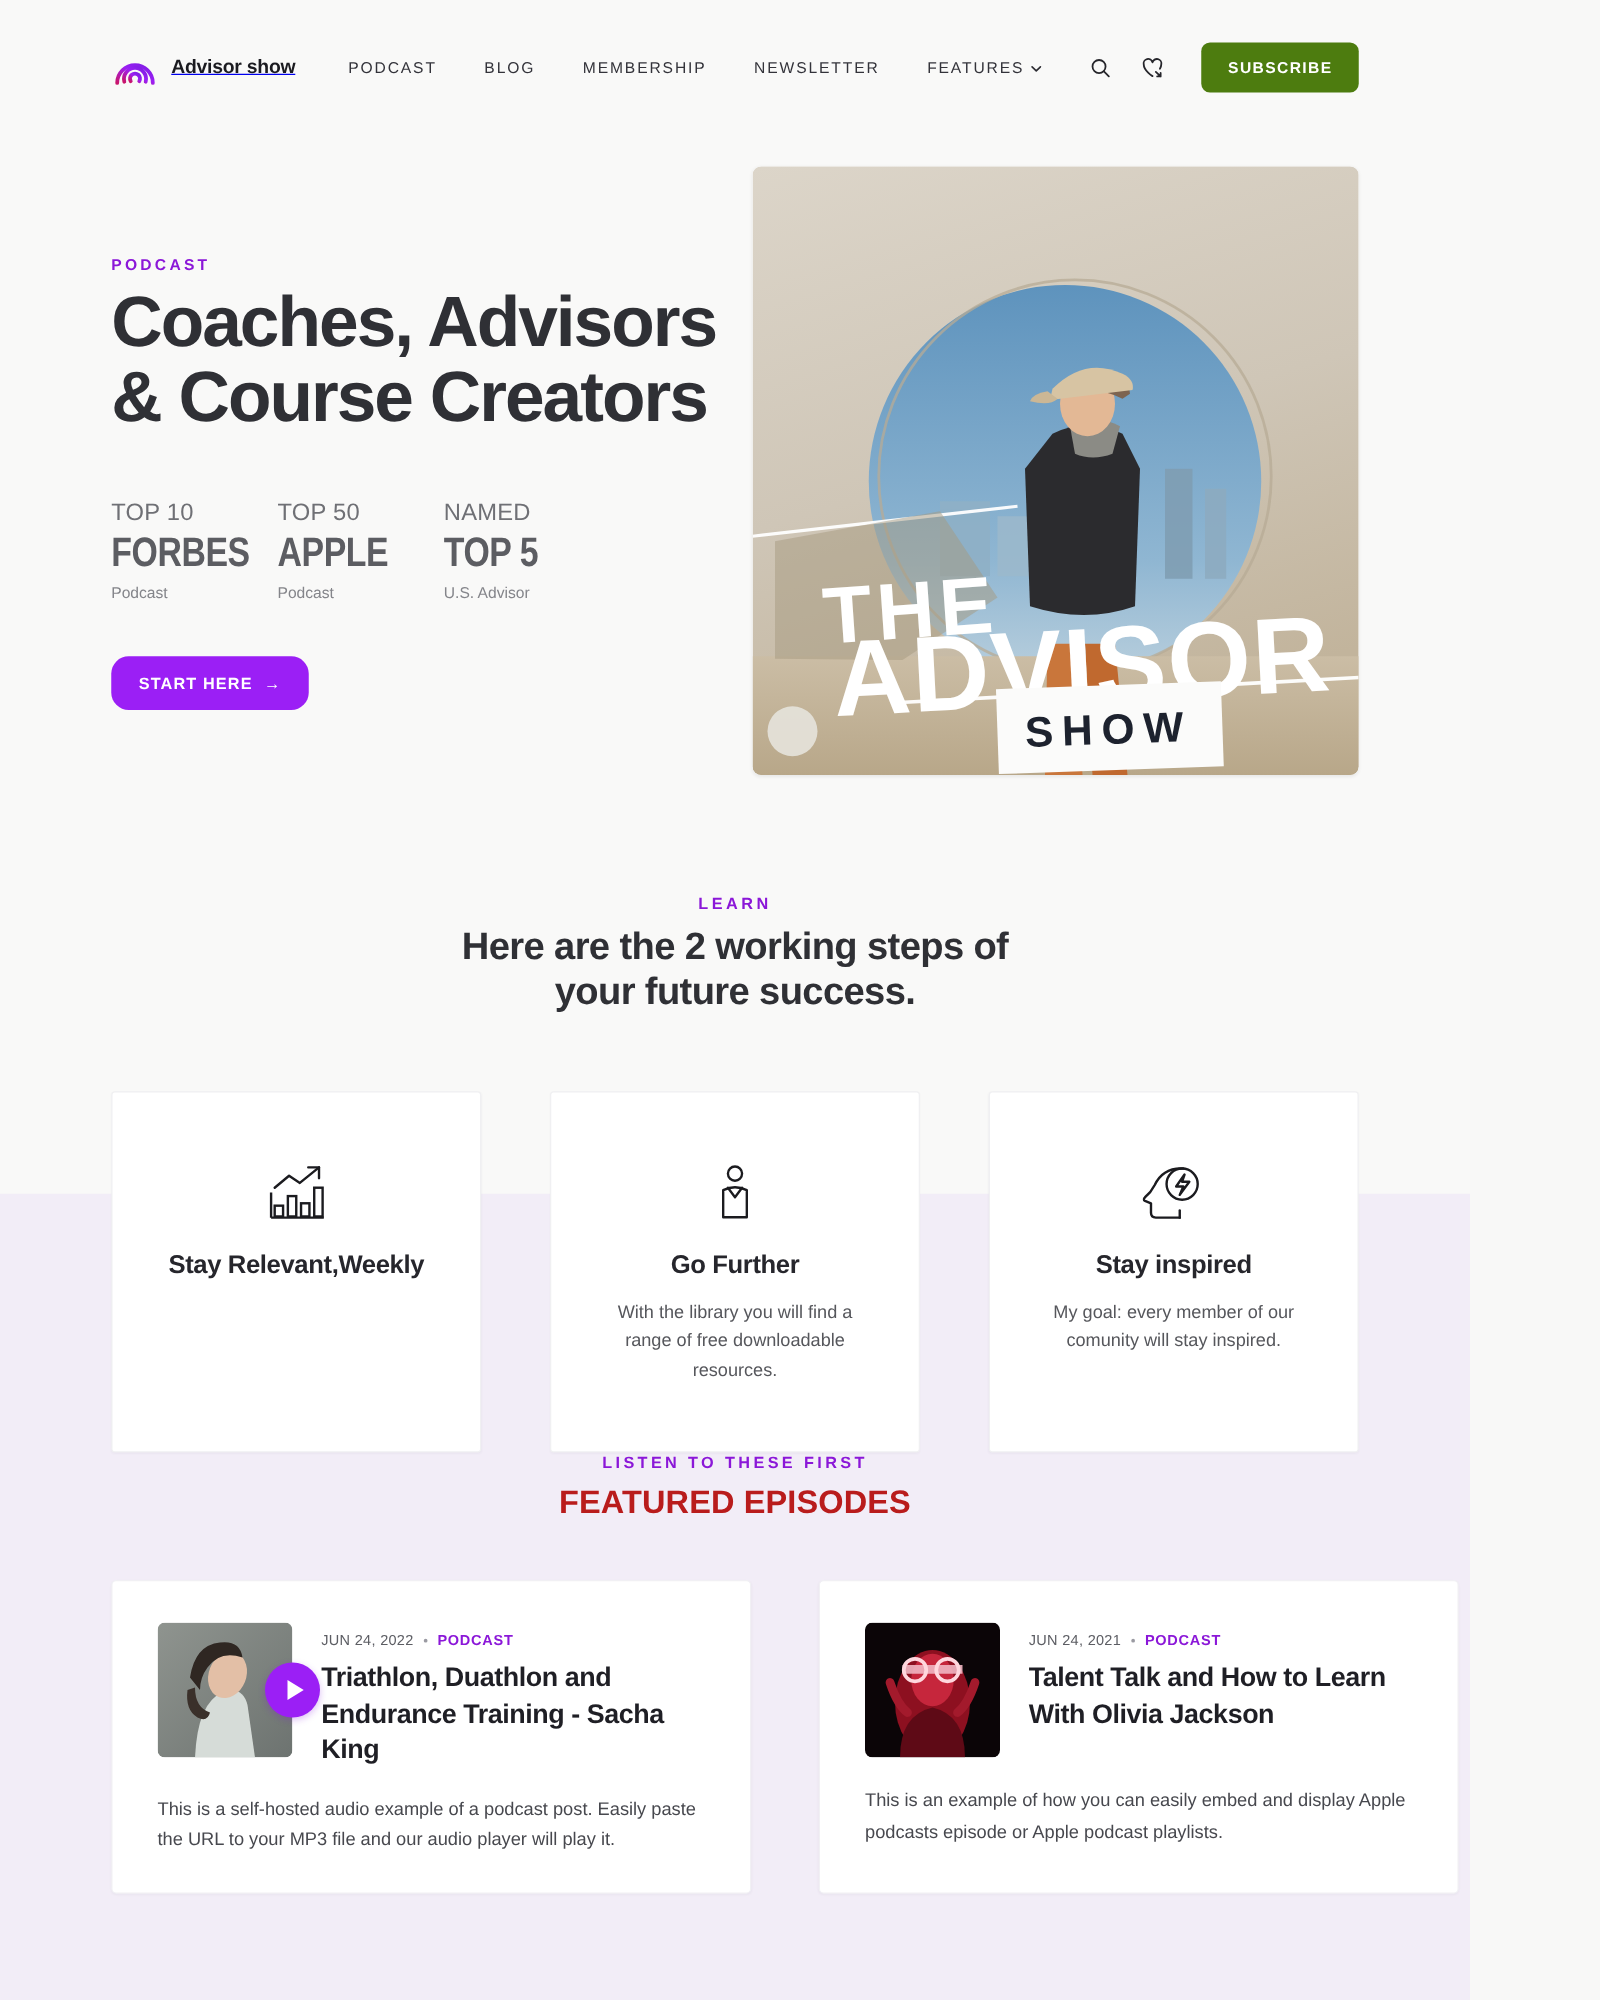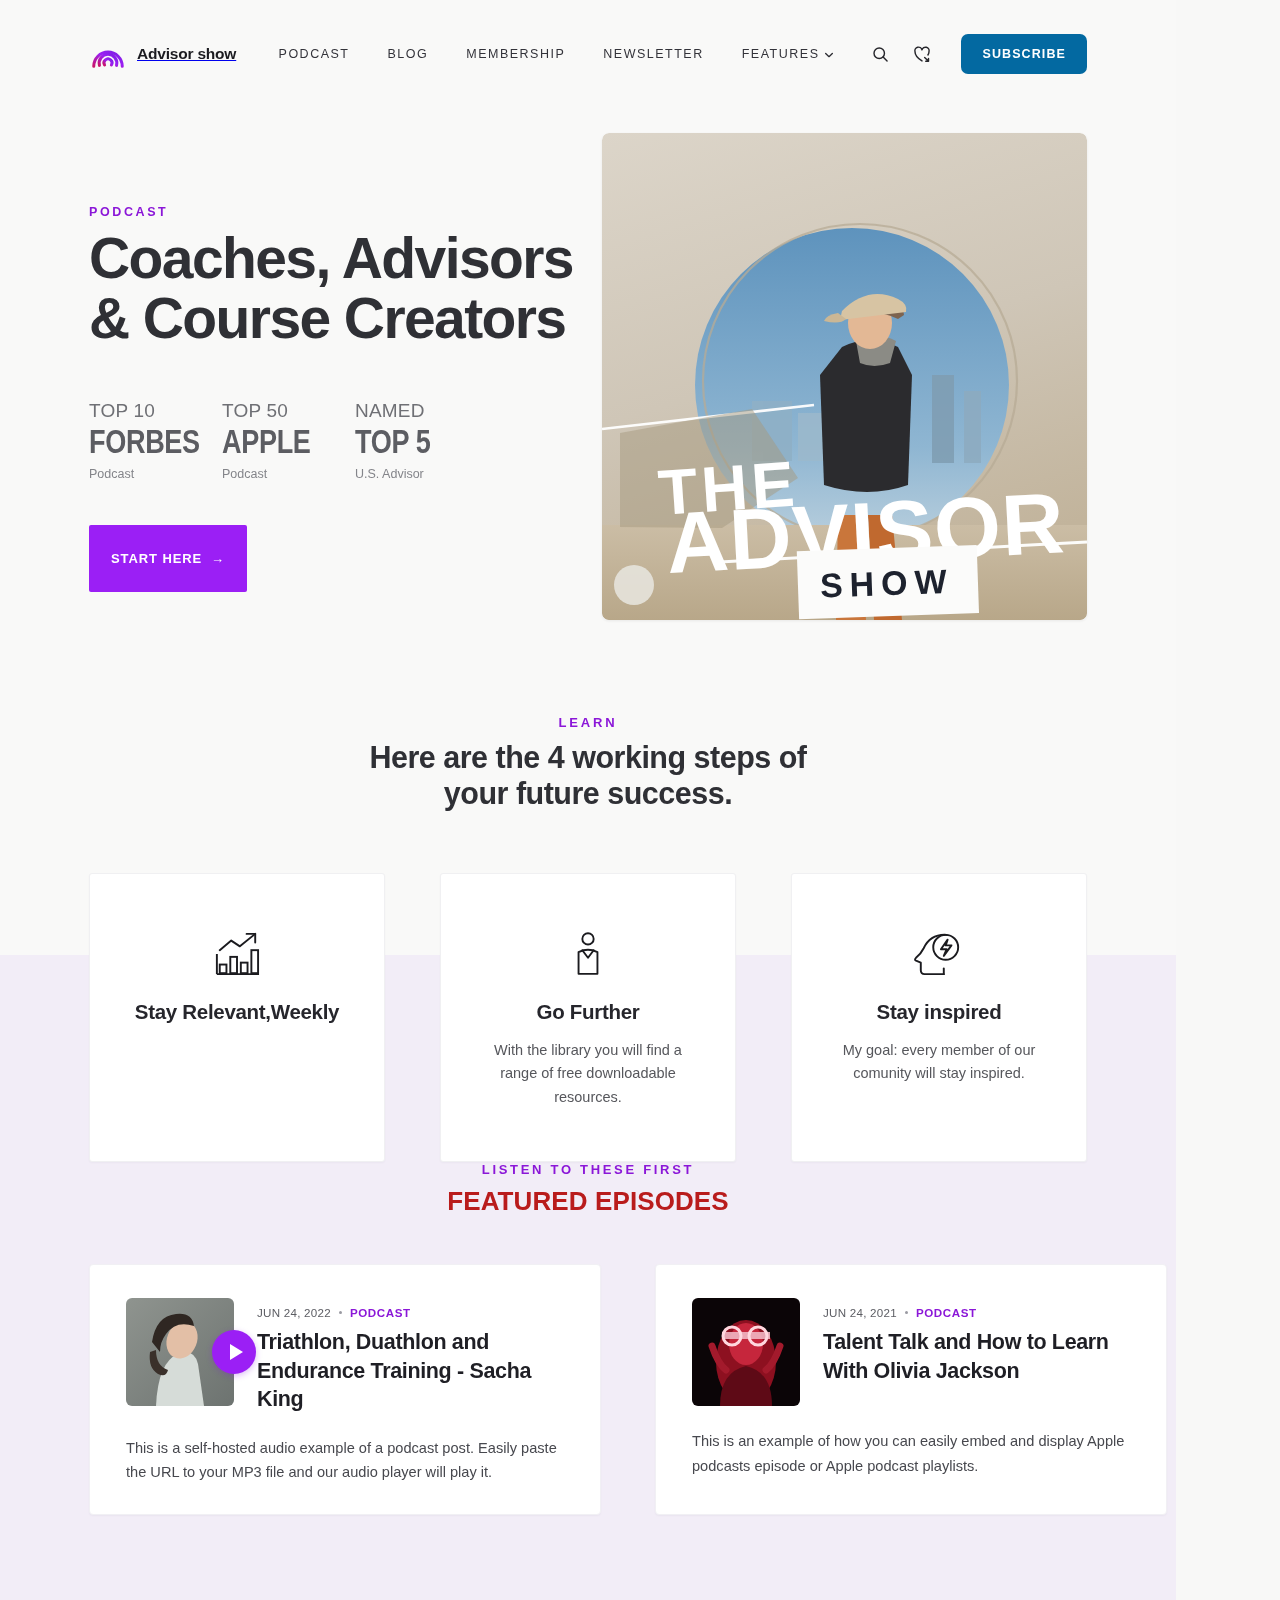--- a/index.html
+++ b/index.html
@@ -66,21 +66,21 @@
   }
   .caret { display: inline-block; width: 10px; height: 10px; }
   .icon-btn {
     width: 34px; height: 34px;
     display: inline-flex; align-items: center; justify-content: center;
     background: none; border: none; cursor: pointer; color: #26262b;
   }
   .nav-icons { display: flex; align-items: center; gap: 8px; margin-left: 10px; }
   .subscribe {
     margin-left: 22px;
-    background: #0369a1;
+    background: #4d7c0f;
     color: #fff;
     border: none;
     border-radius: 7px;
     font-size: 12.5px;
     font-weight: 700;
     letter-spacing: 1.1px;
     padding: 13px 21px;
     cursor: pointer;
     font-family: inherit;
   }
@@ -113,22 +113,22 @@
     font-size: 33px; font-weight: 700; color: #5c5d62;
     letter-spacing: -0.4px; line-height: 1.15; margin-top: 1px;
     transform: scaleX(0.82); transform-origin: left center;
   }
   .stat-sub { font-size: 12.5px; color: #84858a; margin-top: 6px; }
 
   .cta {
     display: inline-flex; align-items: center; gap: 9px;
     margin-top: 44px;
     background: #9b1ff5; color: #fff;
-    border: none; border-radius: 2px;
-    padding: 26px 22px;
+    border: none; border-radius: 14px;
+    padding: 14px 22px;
     font-size: 13px; font-weight: 700; letter-spacing: 0.9px;
     cursor: pointer; font-family: inherit;
   }
 
   
   .hero-right { margin-left: auto; padding-top: 13px; }
   .cover {
     width: 485px; height: 487px;
     border-radius: 7px;
     overflow: hidden;
@@ -392,21 +392,21 @@
               <circle cx="32" cy="452" r="20" fill="#e6e3dc" opacity=".9"></circle>
             </g>
           </svg>
         </div>
       </div>
     </section>
 
     <section class="learn">
       <div class="learn-eyebrow">LEARN</div>
       <h2 class="learn-title">
-        <span>Here are the 4 working steps of</span><br>
+        <span>Here are the 2 working steps of</span><br>
         <span>your future success.</span>
       </h2>
     </section>
 
     <div class="cards">
 
       <div class="card">
         <div class="card-icon">
           <svg viewBox="0 0 52 48" width="50" height="46" aria-hidden="true">
             <path d="M5 45 L5 24" stroke="#1b1b1f" stroke-width="2"></path>

